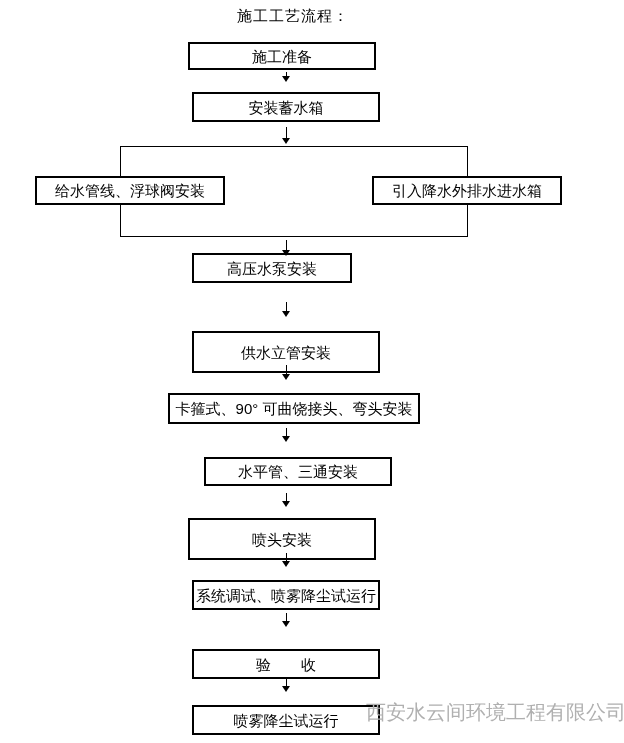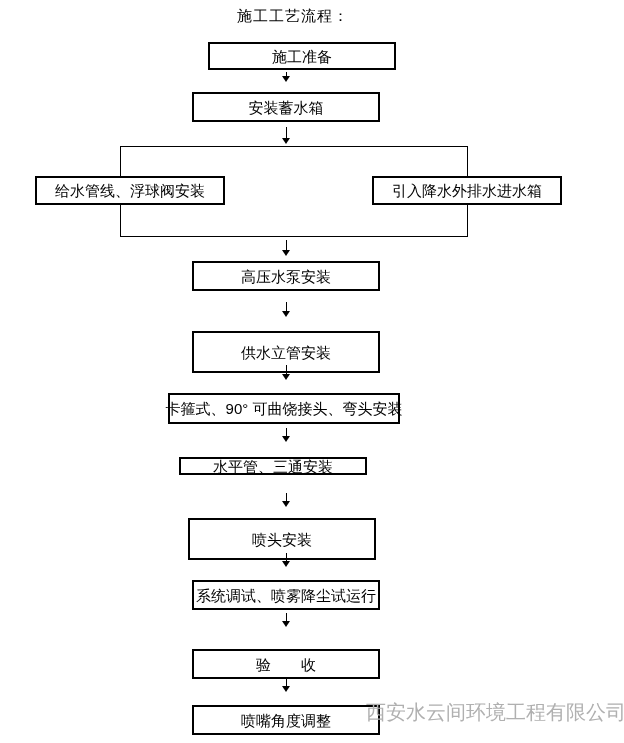--- a/index.html
+++ b/index.html
@@ -33,21 +33,21 @@
     color:#b0b0b0;white-space:nowrap;z-index:5;
   }
 </style>
 </head>
 <body>
 
 <div class="stage">
 
   <div class="title">施工工艺流程：</div>
 
-  <div class="pbox" style="left:208px;top:42px;width:188px;height:28px">
+  <div class="pbox" style="left:188px;top:42px;width:188px;height:28px">
     <span>施工准备</span>
   </div>
 
   <div class="arrow" style="left:282px;top:72px;height:10px">
     <span class="shaft"></span>
     <span class="head"></span>
   </div>
 
   <div class="pbox" style="left:192px;top:92px;width:188px;height:30px">
     <span>安装蓄水箱</span>
@@ -66,48 +66,48 @@
 
   <div class="pbox" style="left:35px;top:176px;width:190px;height:29px">
     <span>给水管线、浮球阀安装</span>
   </div>
 
   <div class="arrow" style="left:282px;top:240px;height:16px">
     <span class="shaft"></span>
     <span class="head"></span>
   </div>
 
-  <div class="pbox" style="left:192px;top:261px;width:188px;height:30px">
+  <div class="pbox" style="left:192px;top:253px;width:160px;height:30px">
     <span>高压水泵安装</span>
   </div>
 
   <div class="arrow" style="left:282px;top:302px;height:15px">
     <span class="shaft"></span>
     <span class="head"></span>
   </div>
 
   <div class="pbox" style="left:192px;top:331px;width:188px;height:42px">
     <span>供水立管安装</span>
   </div>
 
   <div class="arrow" style="left:282px;top:365px;height:15px">
     <span class="shaft"></span>
     <span class="head"></span>
   </div>
 
-  <div class="pbox" style="left:168px;top:393px;width:232px;height:31px">
+  <div class="pbox" style="left:168px;top:393px;width:252px;height:31px">
     <span>卡箍式、90° 可曲饶接头、弯头安装</span>
   </div>
 
   <div class="arrow" style="left:282px;top:428px;height:14px">
     <span class="shaft"></span>
     <span class="head"></span>
   </div>
 
-  <div class="pbox" style="left:179px;top:457px;width:188px;height:18px">
+  <div class="pbox" style="left:204px;top:457px;width:188px;height:29px">
     <span>水平管、三通安装</span>
   </div>
 
   <div class="arrow" style="left:282px;top:493px;height:14px">
     <span class="shaft"></span>
     <span class="head"></span>
   </div>
 
   <div class="pbox" style="left:188px;top:518px;width:188px;height:42px">
     <span>喷头安装</span>
@@ -130,18 +130,18 @@
   <div class="pbox" style="left:192px;top:649px;width:188px;height:30px">
     <span>验　　收</span>
   </div>
 
   <div class="arrow" style="left:282px;top:677px;height:15px">
     <span class="shaft"></span>
     <span class="head"></span>
   </div>
 
   <div class="pbox" style="left:192px;top:705px;width:188px;height:30px">
-    <span>喷嘴角度调整</span>
+    <span>喷雾降尘试运行</span>
   </div>
 
   <div class="watermark">西安水云间环境工程有限公司</div>
 
 </div>
 
 </body></html>

